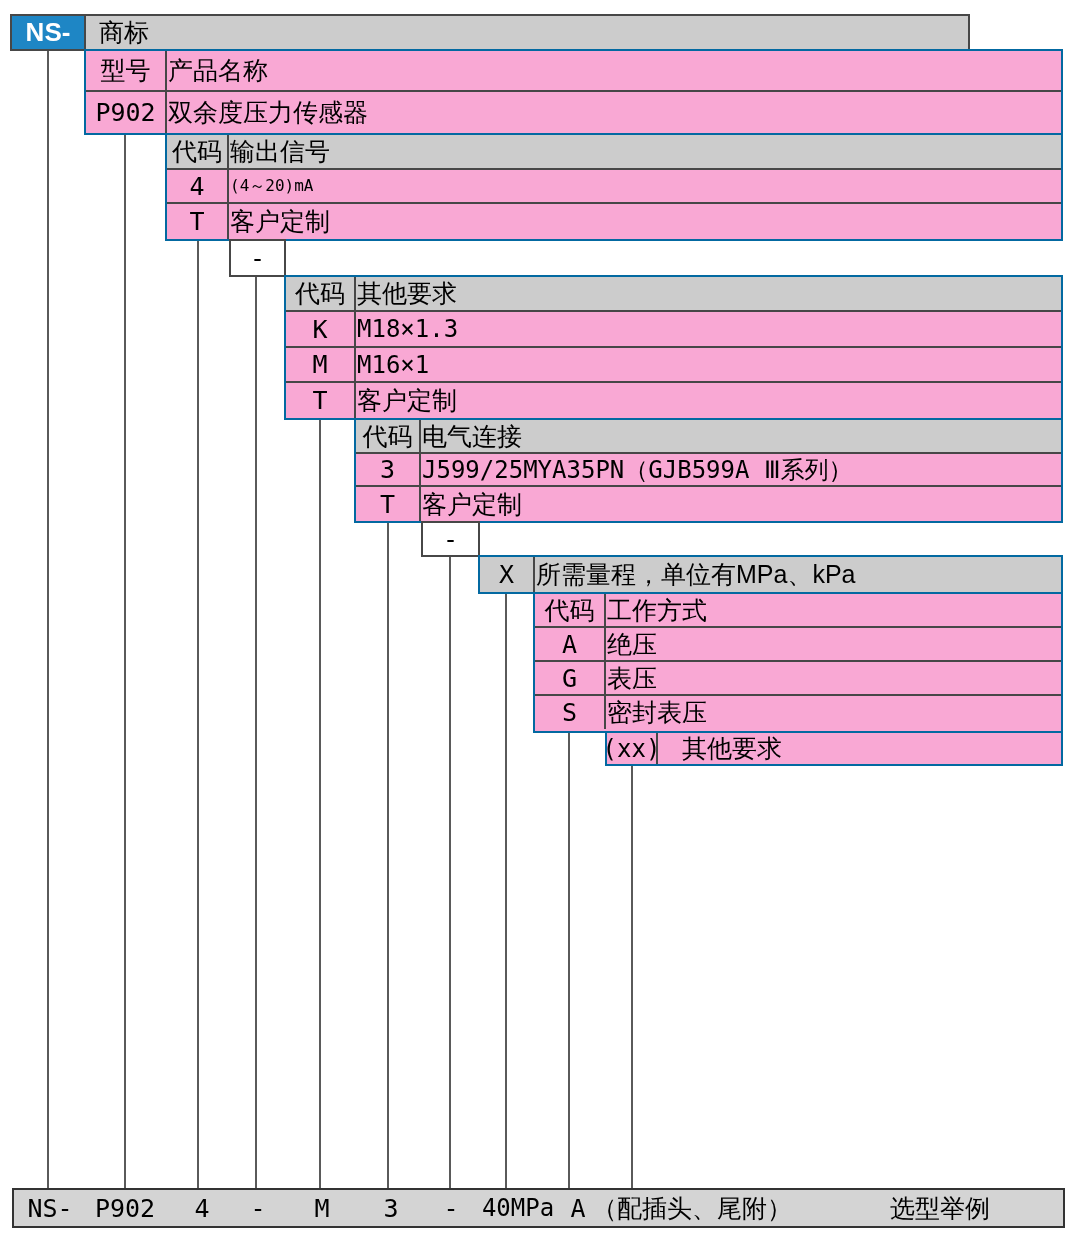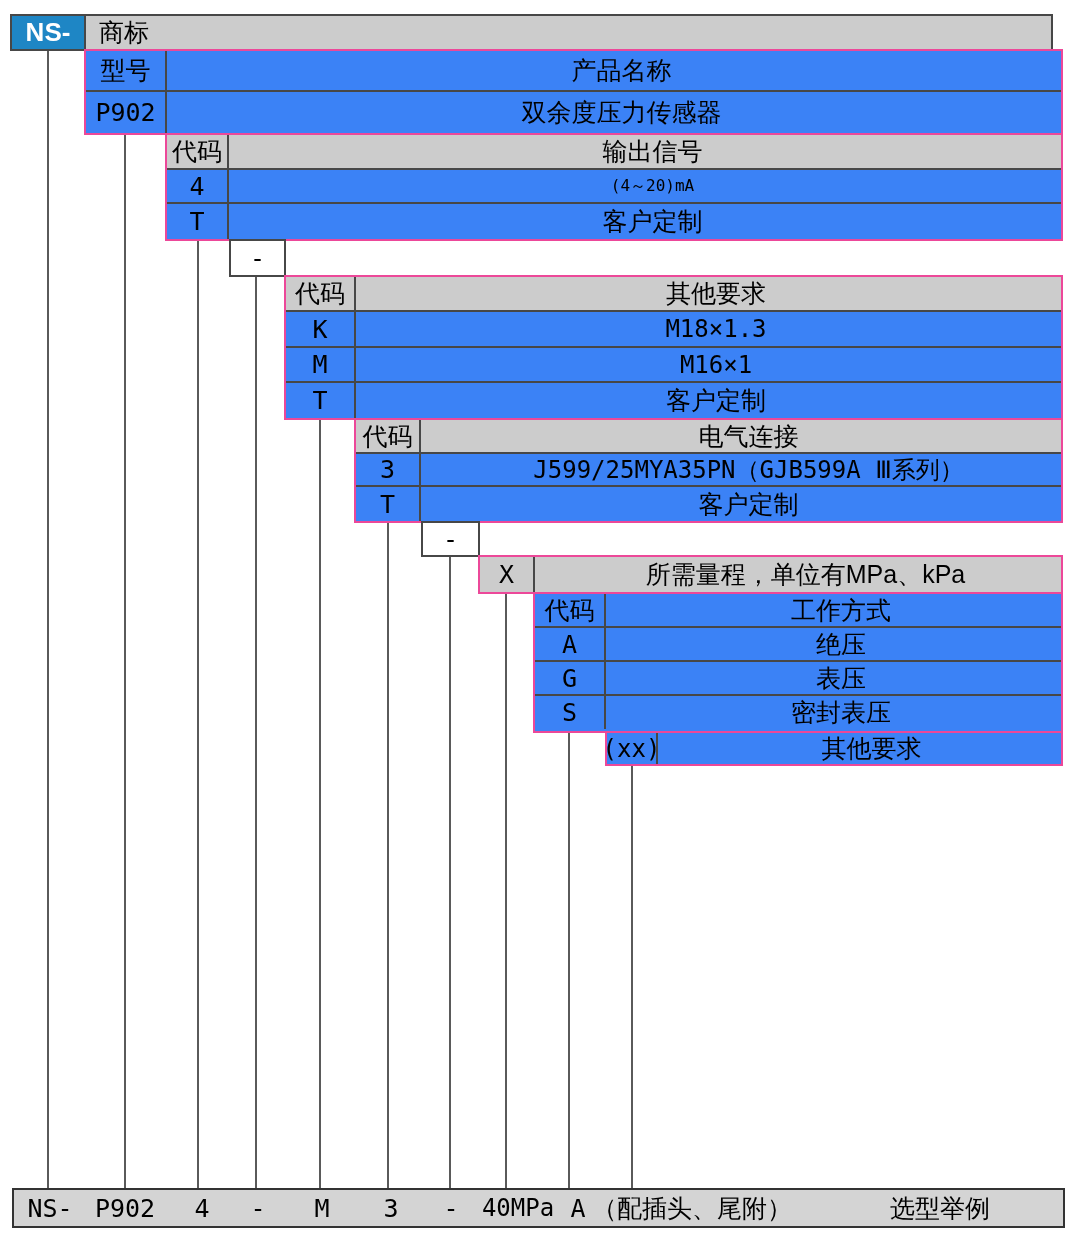--- a/index.html
+++ b/index.html
@@ -6,38 +6,38 @@
   .canvas{
     position:relative;
     width:1081px;height:1233px;
     background:#ffffff;
     font-family:"Liberation Sans",sans-serif;
     color:#000;
     font-size:25px;
     overflow:hidden;
   }
   .vline{position:absolute;width:2px;background:#5a5a5a;}
-  .tbl{position:absolute;border:2px solid #ec4899;box-sizing:border-box;background:#3b82f6;text-align:center;}
+  .tbl{position:absolute;border:2px solid #0369a1;box-sizing:border-box;background:#f9a8d4;}
   .row{display:flex;align-items:center;box-sizing:border-box;border-bottom:2px solid #474747;}
   .row.last{border-bottom:none;}
   .code{height:100%;display:flex;align-items:center;justify-content:center;
         border-right:2px solid #474747;box-sizing:border-box;flex:none;}
-  .name{flex:1;padding-left:15px;white-space:nowrap;overflow:hidden;}
+  .name{flex:1;padding-left:1px;white-space:nowrap;overflow:hidden;}
   .gray{background:#cccccc;}
   .mono{font-family:"DejaVu Sans Mono","Liberation Mono",monospace;}
   .sep{position:absolute;border:2px solid #474747;box-sizing:border-box;background:#fff;
        display:flex;align-items:center;justify-content:center;}
   .brand{
     position:absolute;left:10px;top:14px;width:76px;height:37px;
     background:#1e86c5;color:#ffffff;font-weight:bold;
     display:flex;align-items:center;justify-content:center;
     border:2px solid #474747;box-sizing:border-box;font-size:26px;
   }
   .trademark{
-    position:absolute;left:84px;top:14px;width:969px;height:37px;
+    position:absolute;left:84px;top:14px;width:886px;height:37px;
     background:#cccccc;border:2px solid #474747;box-sizing:border-box;
     display:flex;align-items:center;padding-left:13px;text-align:center;
   }
   .example-bar{
     position:absolute;left:12px;top:1188px;width:1053px;height:40px;
     background:#d4d4d4;border:2px solid #333333;box-sizing:border-box;
   }
   .ex-item{position:absolute;top:50%;transform:translate(-50%,-50%);white-space:nowrap;}
   .ex-left{position:absolute;top:50%;transform:translateY(-50%);white-space:nowrap;}
 </style>

